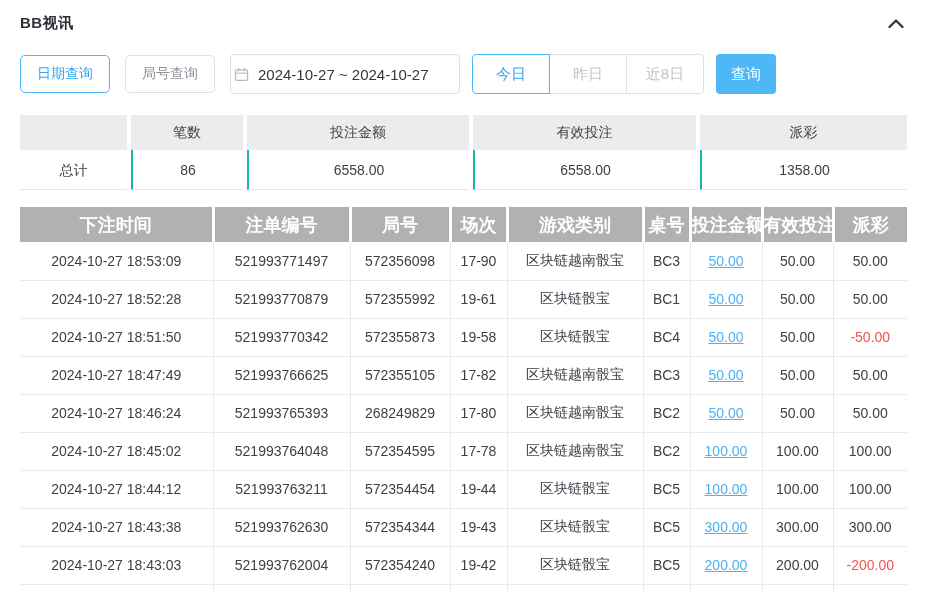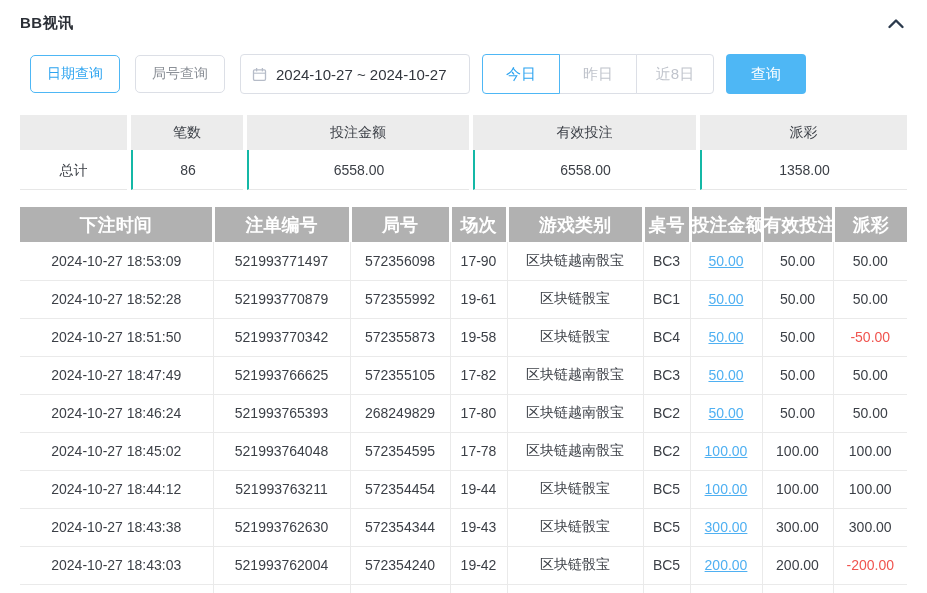--- a/index.html
+++ b/index.html
@@ -12,40 +12,40 @@
 
   
   .panel-head { display:flex; justify-content:space-between; align-items:center; height:22px; }
   .panel-title { font-size:15px; font-weight:bold; color:#2b2f36; letter-spacing:.5px; }
   .collapse-btn { width:22px; height:18px; display:flex; align-items:center; justify-content:center; cursor:pointer; background:none; border:none; }
 
   
   .filter-bar { margin-top:20px; height:40px; display:flex; align-items:center; }
   .btn-outline {
     height:38px; padding:0 16px; background:#fff; border:1px solid #dcdfe6; border-radius:5px;
-    font-size:14px; color:#8b9097; cursor:pointer; font-family:inherit;margin-left:10px;
+    font-size:14px; color:#8b9097; cursor:pointer; font-family:inherit;
   }
   .btn-outline.active { border-color:#4eb7f5; color:#2da4f0; }
   .gap15 { margin-left:15px; }
   .date-box {
     margin-left:15px; width:230px; height:40px; border:1px solid #dcdfe6; border-radius:4px;
-    display:flex; align-items:center; padding-left:11px; cursor:pointer; background:#fff;
+    display:flex; align-items:center; padding-left:3px; cursor:pointer; background:#fff;
   }
   .date-box .cal { margin-right:9px; display:flex; }
   .date-text { font-size:15px; color:#32363d; }
   .seg-group { margin-left:12px; display:flex; }
   .seg {
     width:78px; height:40px; background:#fff; border:1px solid #dcdfe6; font-size:15px;
     color:#c0c4cc; cursor:pointer; margin-left:-1px; font-family:inherit; position:relative;
   }
   .seg:first-child { margin-left:0; border-radius:4px 0 0 4px; }
   .seg:last-child { border-radius:0 4px 4px 0; }
   .seg.active { border-color:#4eb7f5; color:#2da4f0; z-index:2; }
   .btn-primary {
-    margin-left:12px; width:80px; height:40px; background:#4eb7f5; border:none; border-radius:4px;
+    margin-left:12px; width:60px; height:40px; background:#4eb7f5; border:none; border-radius:4px;
     color:#fff; font-size:15px; cursor:pointer; font-family:inherit;
   }
 
   
   .summary { margin-top:21px; width:887px; }
   .summary-row { display:flex; gap:4px; }
   .summary-row .cell { text-align:center; font-size:14px; color:#3b3f46; overflow:hidden; white-space:nowrap; }
   .summary-head .cell { background:#ececec; height:35px; line-height:35px; }
   .summary-body .cell { background:#fff; height:40px; line-height:40px; border-bottom:1px solid #e7e7e7; }
   .summary-body .cell + .cell { border-left:2px solid #14b8a6; }

